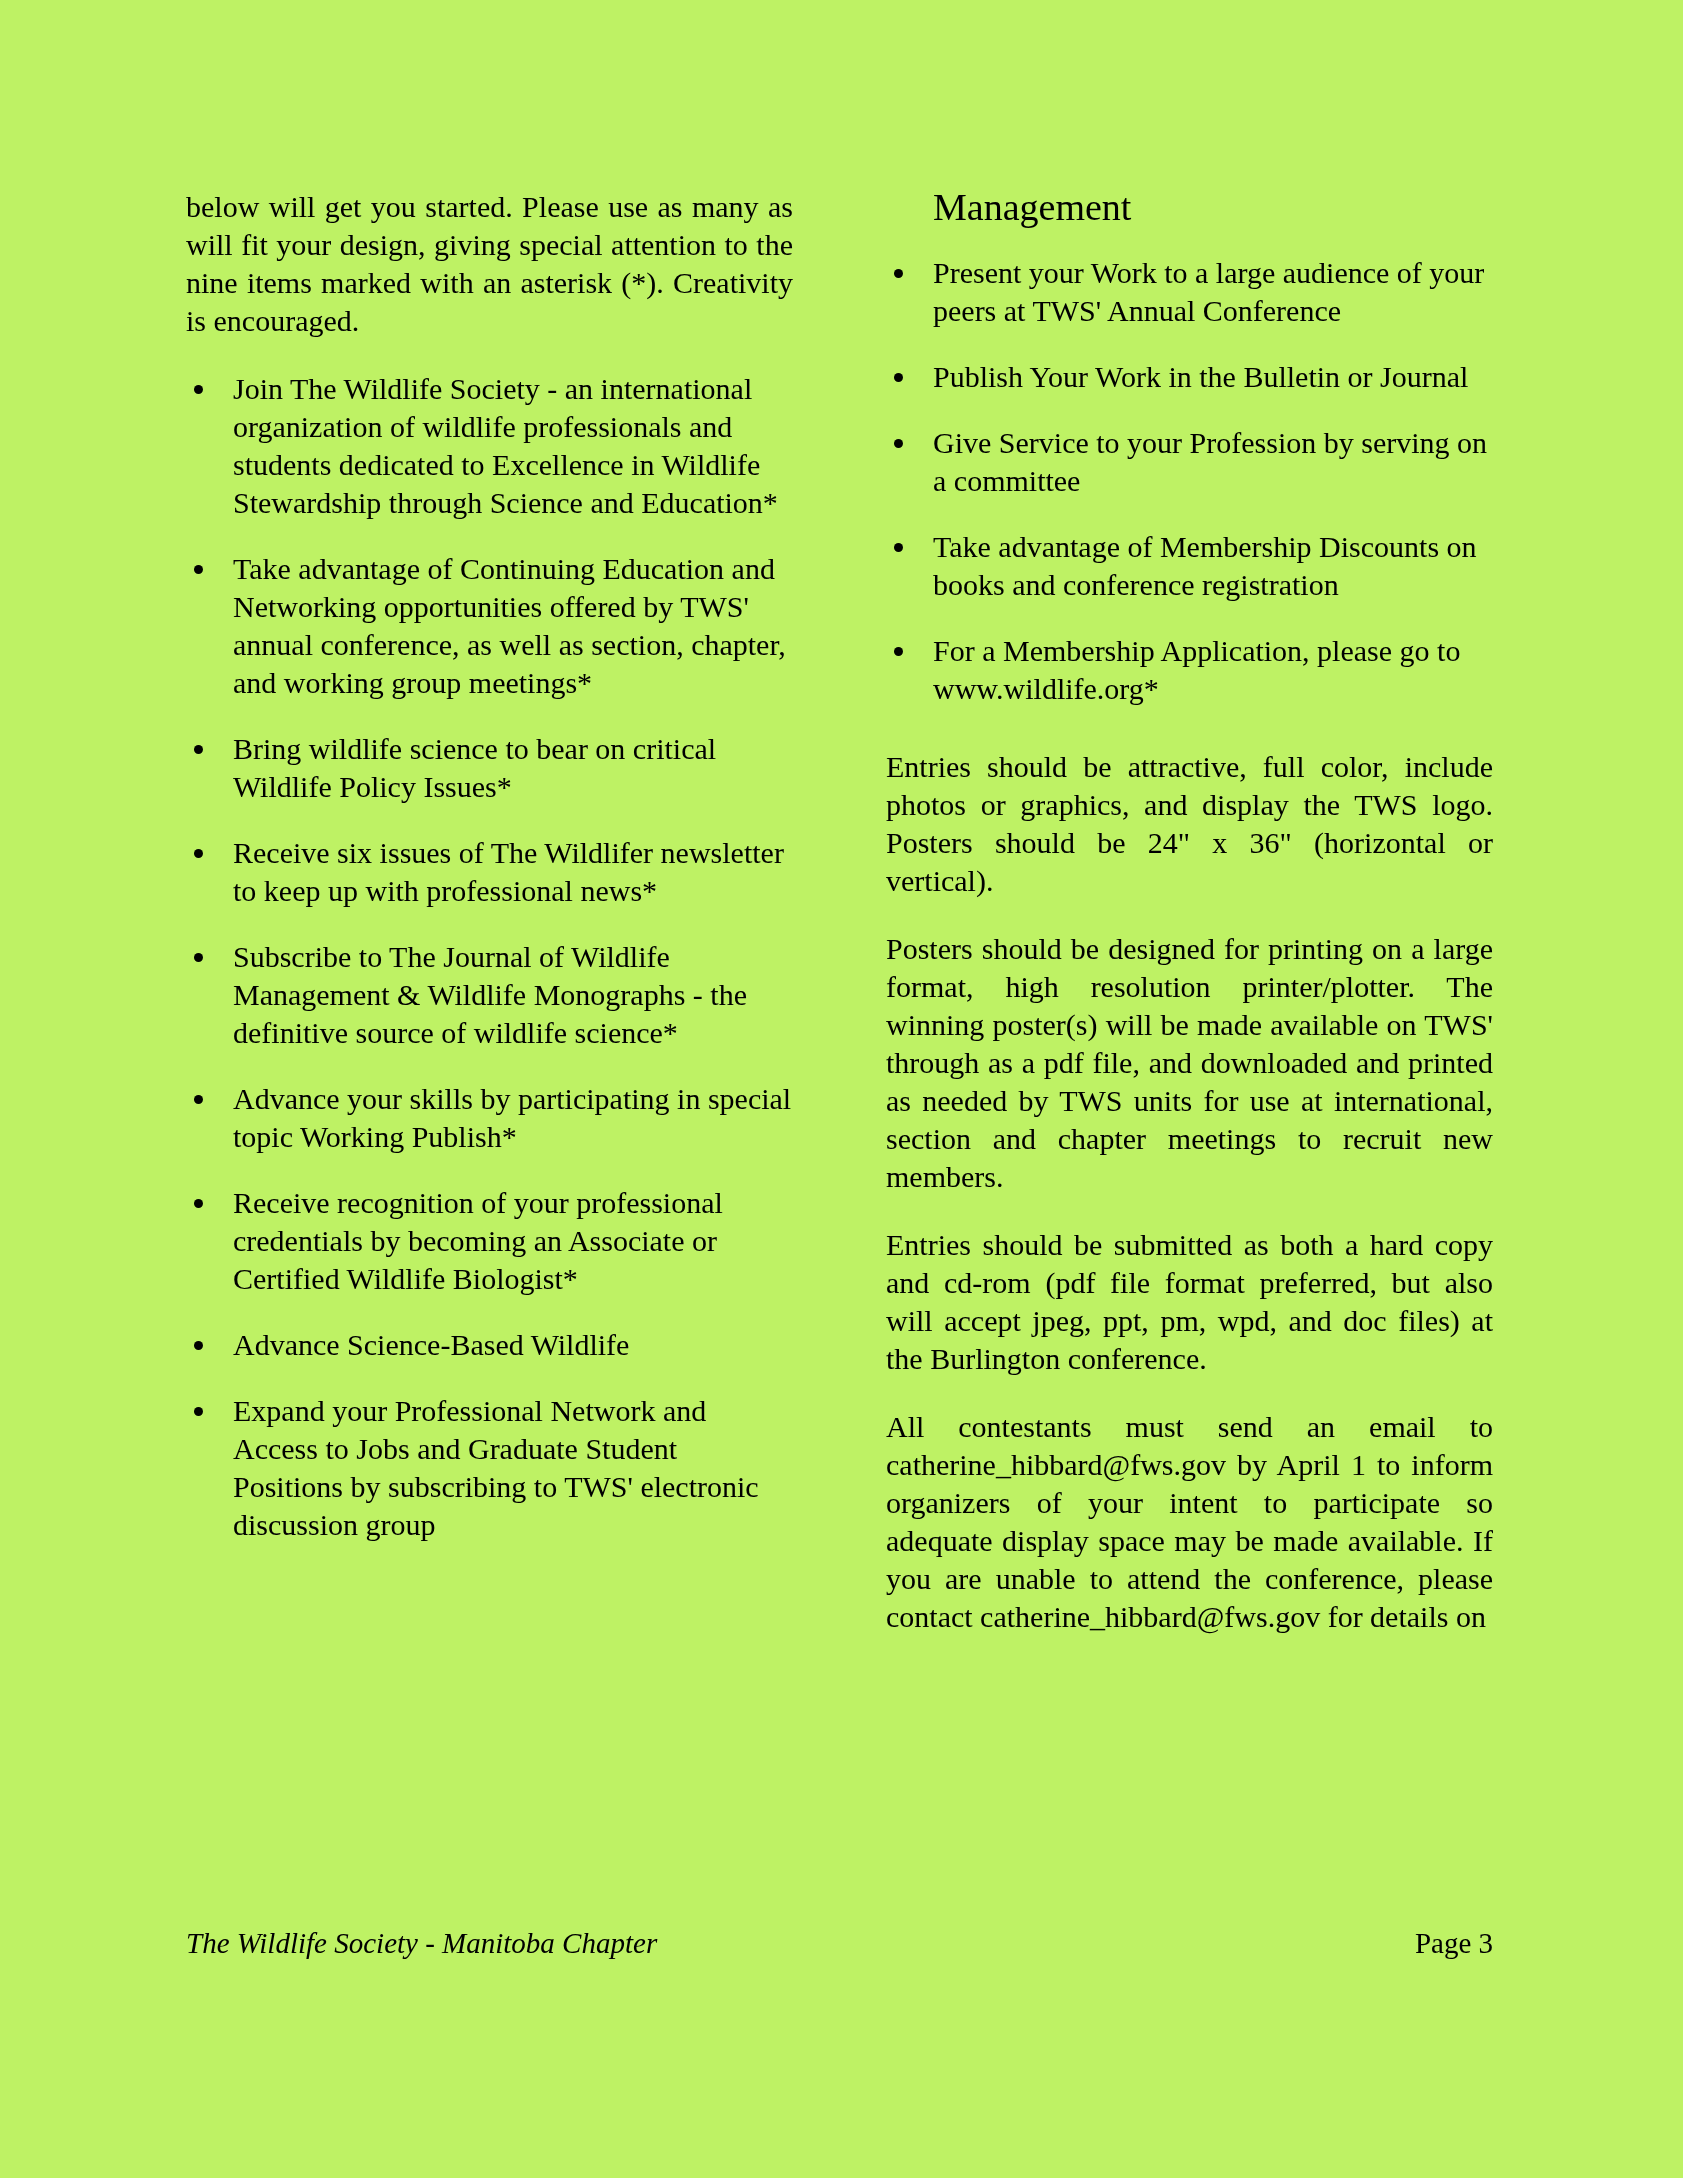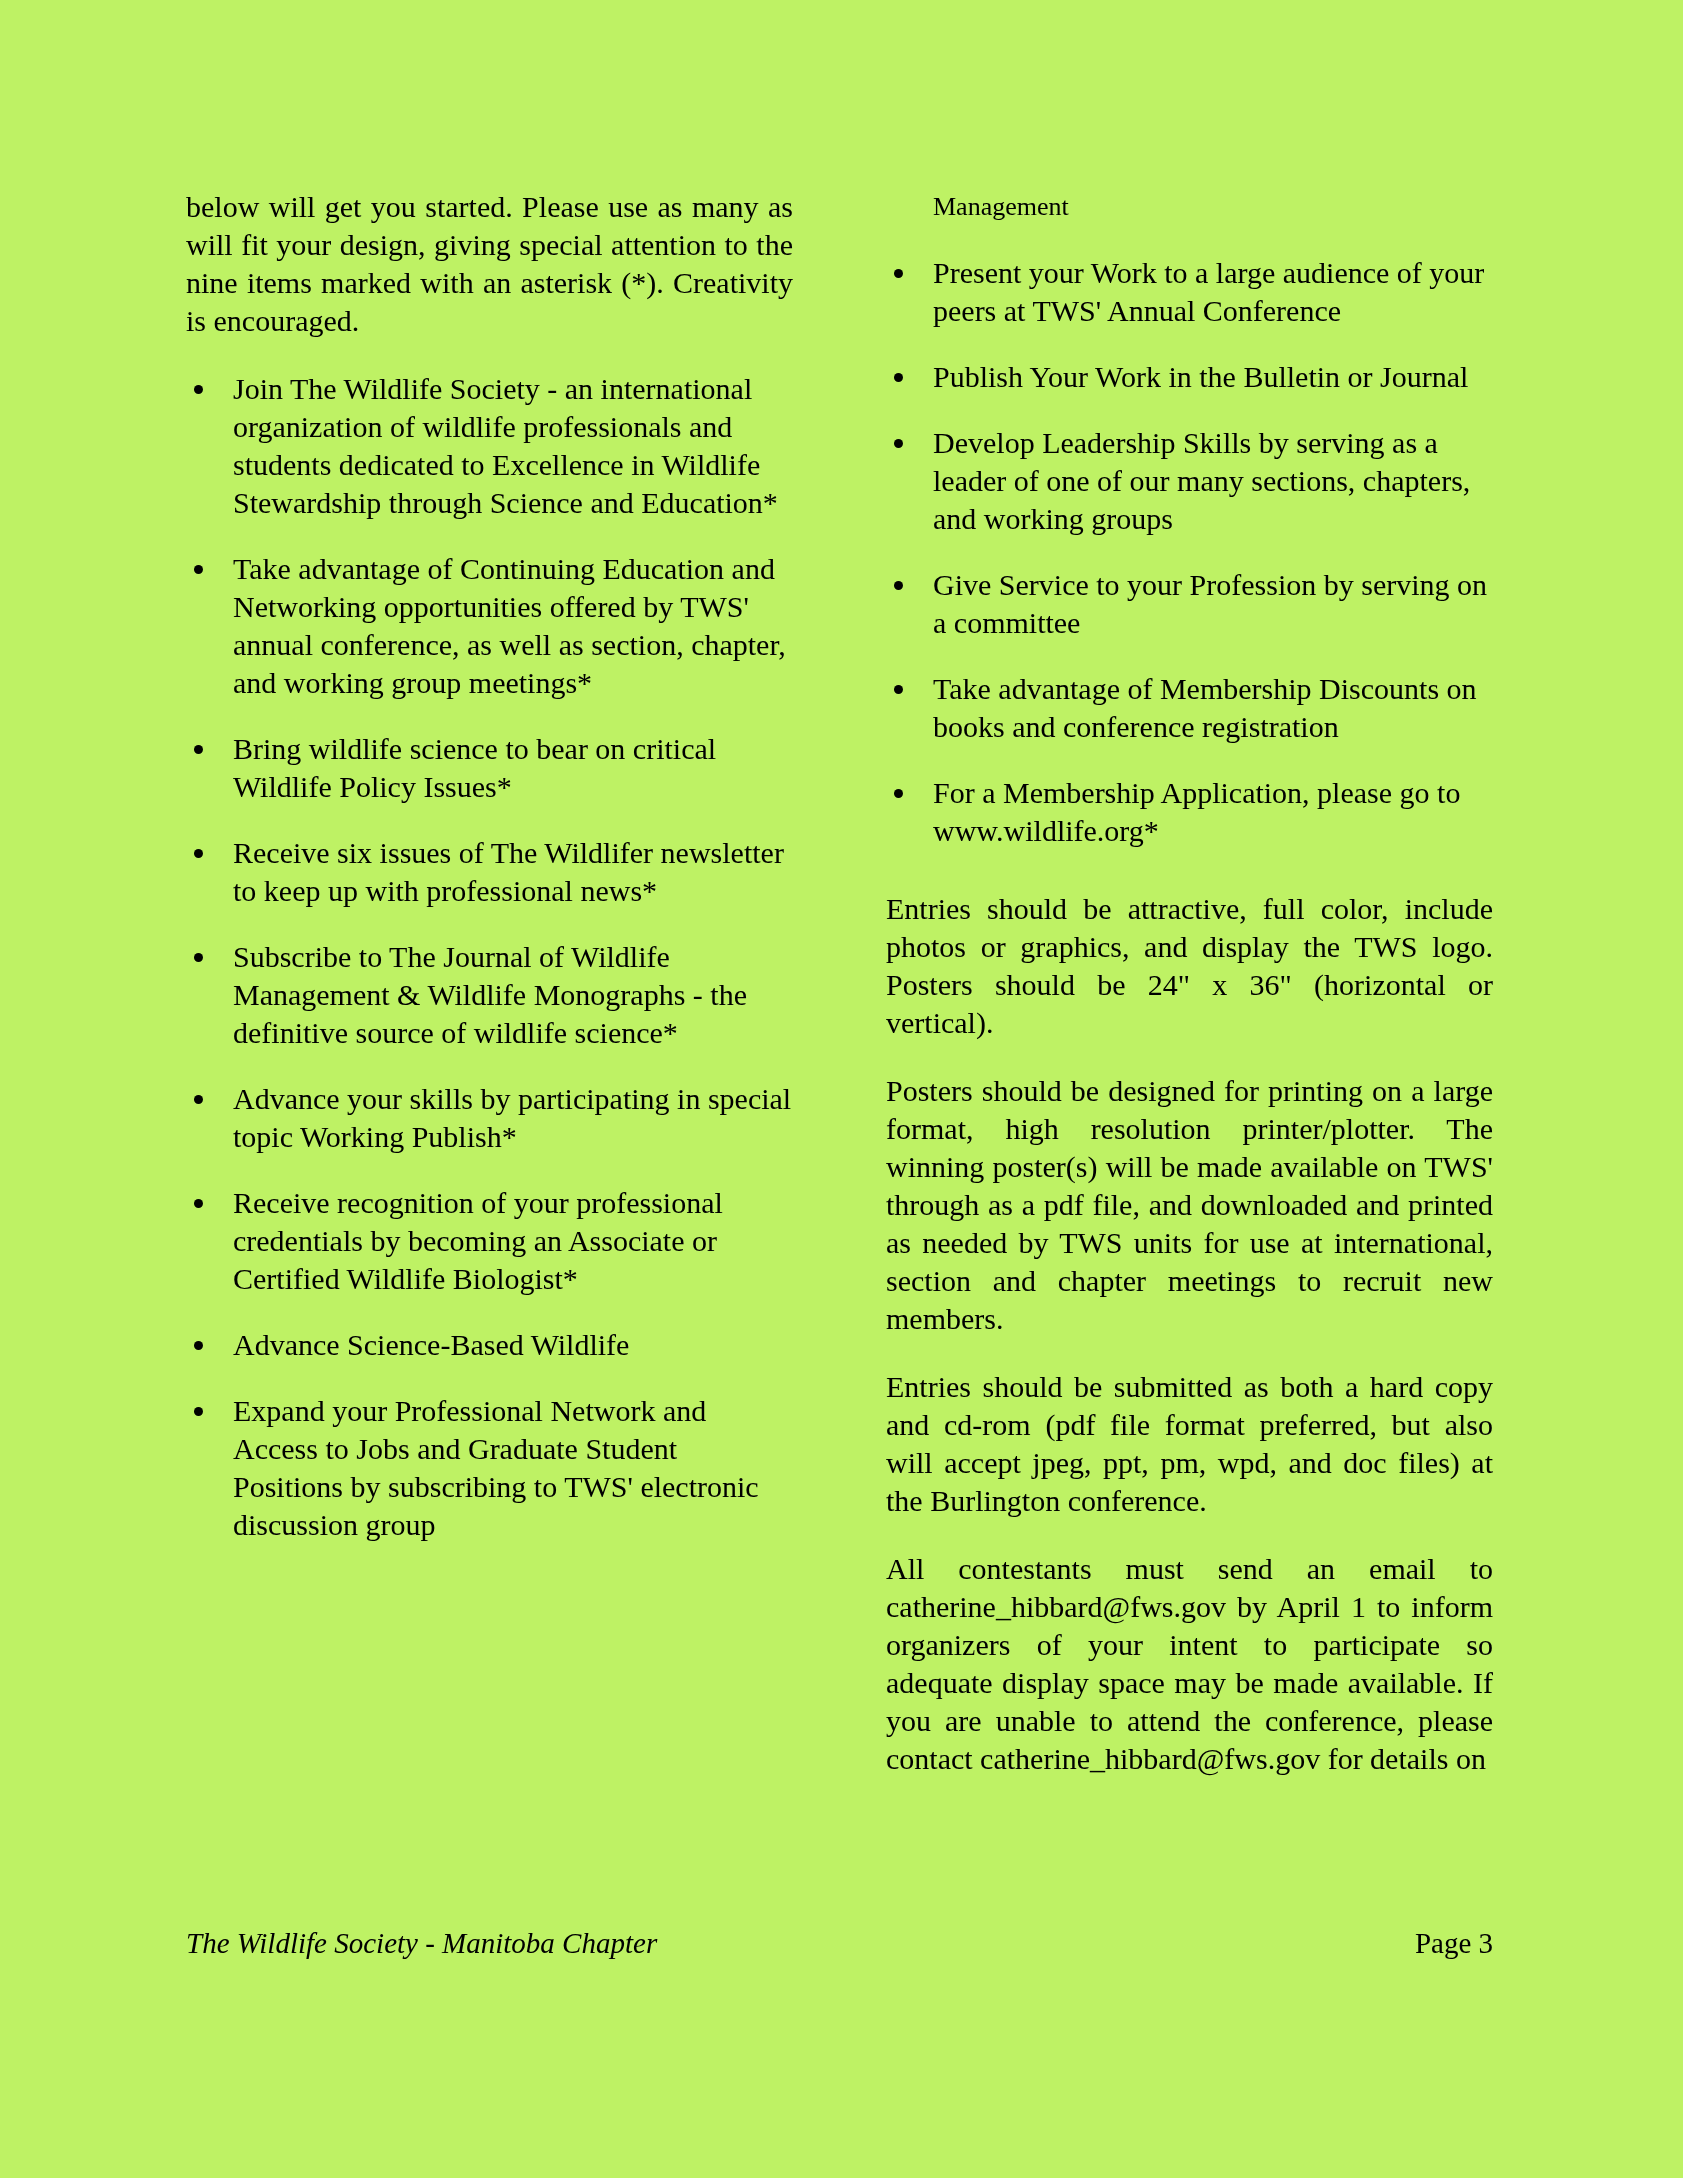--- a/index.html
+++ b/index.html
@@ -76,21 +76,21 @@
     top: 15px;
     width: 9px;
     height: 9px;
     background: #000;
     border-radius: 50%;
     display: block;
   }
   ul.bullets li .txt { display: block; }
 
   .lead-line {
-    font-size: 26px;
+    font-size: 38px;
     line-height: 38px;
     margin: 0 0 28px 0;
     padding-left: 47px;
   }
 
   .spacer-sm { height: 12px; }
 
   
   .footer {
     position: absolute;
@@ -173,24 +173,20 @@
         <li>
           <span class="dot"></span>
           <span class="txt">Present your Work to a large audience of your peers at TWS' Annual Conference</span>
         </li>
         <li>
           <span class="dot"></span>
           <span class="txt">Publish Your Work in the Bulletin or Journal</span>
         </li>
         <li>
           <span class="dot"></span>
-          <span class="txt">Develop Leadership Skills by serving as a leader of one of our many sections, chapters, and working groups</span>
-        </li>
-        <li>
-          <span class="dot"></span>
           <span class="txt">Give Service to your Profession by serving on a committee</span>
         </li>
         <li>
           <span class="dot"></span>
           <span class="txt">Take advantage of Membership Discounts on books and conference registration</span>
         </li>
         <li>
           <span class="dot"></span>
           <span class="txt">For a Membership Application, please go to www.wildlife.org*</span>
         </li>

